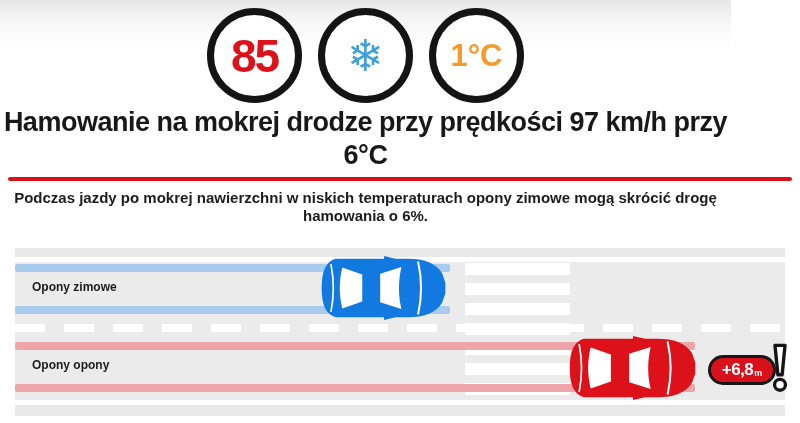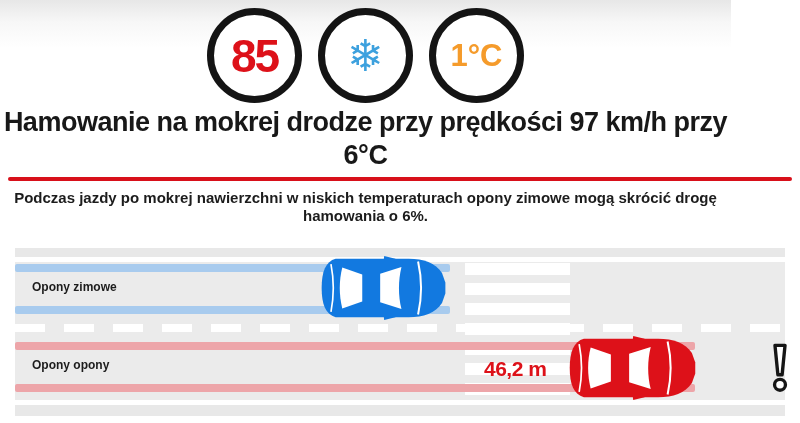--- a/index.html
+++ b/index.html
@@ -100,37 +100,40 @@
         <g fill="#ffffff">
           <path d="M38,20 L68,30 L68,70 L38,80 C33,61 33,39 38,20 Z"></path>
           <path d="M95,29 L127,19 C122,39 122,61 127,81 L95,71 Z"></path>
         </g>
         <path d="M152,11 q9,39 0,78" stroke="#ffffff" stroke-width="3" fill="none"></path>
         <path d="M21,15 q7,35 0,70" stroke="#ffffff" stroke-width="2.5" fill="none"></path>
       </svg>
     </div>
 
     <span class="lane-label summer">Opony opony</span>
-    <span class="dist red">46,2 m</span>
     <div class="car red">
       <svg viewBox="0 0 200 100" preserveAspectRatio="none" aria-hidden="true">
         <g fill="currentColor">
           <path d="M101,3 l17,4 -4,10 -14,-5 z"></path>
           <path d="M101,97 l17,-4 -4,-10 -14,5 z"></path>
           <path d="M28,7 C13,11 7,26 7,50 C7,74 13,89 28,93 L138,93 C160,93 178,87 188,72 L193,58 L193,42 L188,28 C178,13 160,7 138,7 Z"></path>
         </g>
         <g fill="#ffffff">
           <path d="M38,20 L68,30 L68,70 L38,80 C33,61 33,39 38,20 Z"></path>
           <path d="M95,29 L127,19 C122,39 122,61 127,81 L95,71 Z"></path>
         </g>
         <path d="M152,11 q9,39 0,78" stroke="#ffffff" stroke-width="3" fill="none"></path>
         <path d="M21,15 q7,35 0,70" stroke="#ffffff" stroke-width="2.5" fill="none"></path>
       </svg>
     </div>
 
+    <div class="diff-badge">
+      <span class="big">+6,8</span>
+      <span class="unit">m</span>
+    </div>
     <div class="excl">
       <svg viewBox="0 0 30 62" aria-hidden="true">
         <path d="M9,4 h12 l-3.5,35 h-5 z" fill="#ffffff" stroke="#161616" stroke-width="4" stroke-linejoin="round"></path>
         <circle cx="15" cy="51" r="6.5" fill="#ffffff" stroke="#161616" stroke-width="4"></circle>
       </svg>
     </div>
 
     <div class="shoulder bottom"></div>
   </div>
 

